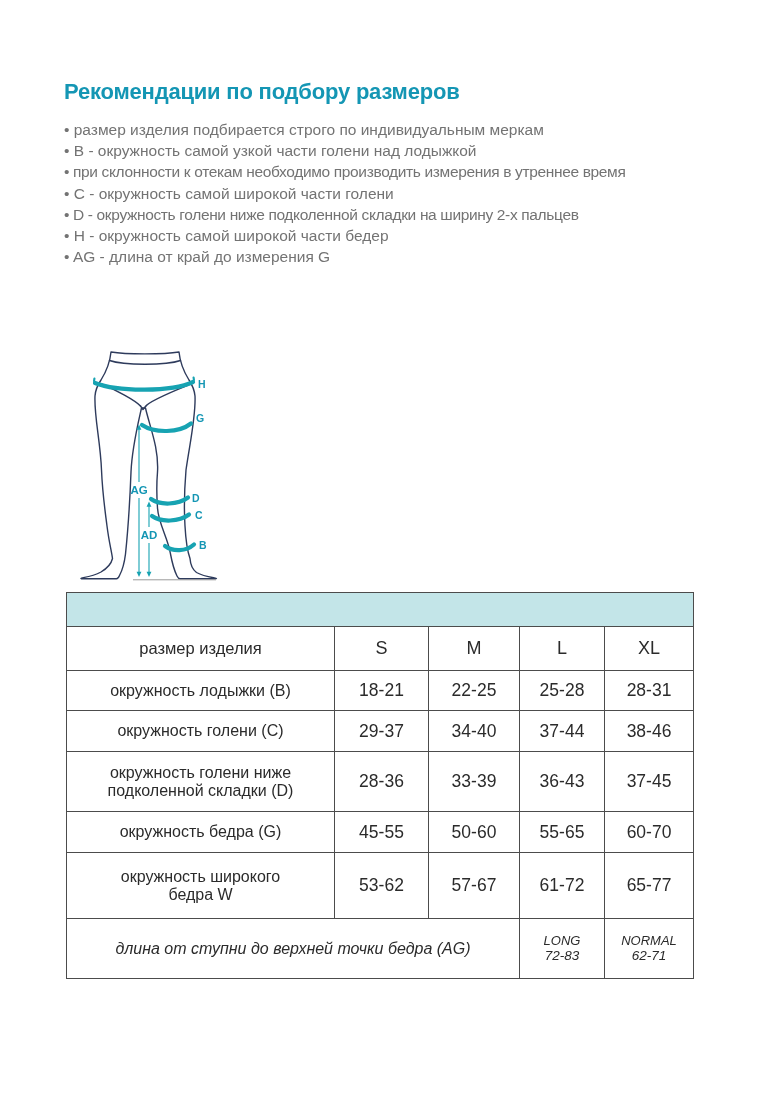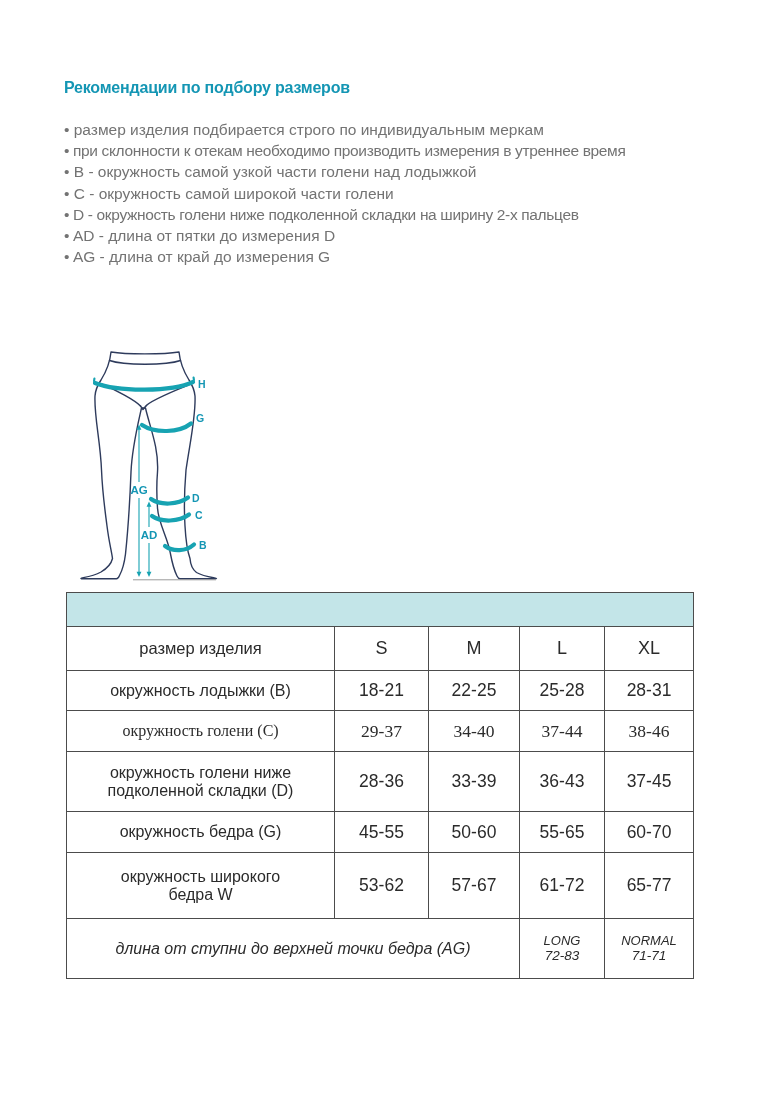--- a/index.html
+++ b/index.html
@@ -9,21 +9,21 @@
     height: 1100px;
     background: #ffffff;
     font-family: "Liberation Sans", sans-serif;
     overflow: hidden;
   }
   .page-title {
     position: absolute;
     left: 64px;
     top: 79px;
     margin: 0;
-    font-size: 16px;
+    font-size: 22px;
     font-weight: bold;
     color: #1496b4;
     letter-spacing: -0.2px;
   }
   .bullets {
     position: absolute;
     left: 64px;
     top: 119px;
     width: 656px;
     font-size: 15.5px;
@@ -61,42 +61,42 @@
     background: #c3e5e8;
     height: 33px;
     padding: 0;
   }
   tr.head-row { height: 44px; }
   tr.head-row td.lbl { font-size: 16.5px; }
   tr.head-row td.size { font-size: 18px; }
   td.lbl { font-size: 16px; white-space: pre-line; }
   td.val { font-size: 17.5px; }
   tr.r0 { height: 40px; }
-  tr.r1 { height: 41px; font-family: Liberation Serif, serif; }
+  tr.r1 { height: 41px; }
   tr.r2 { height: 60px; }
   tr.r3 { height: 41px; }
   tr.r4 { height: 66px; }
   tr.len-row { height: 60px; font-style: italic; }
   td.small { font-size: 13px; line-height: 14.5px; }
   td.small .rng { font-size: 13.5px; }
 </style>
 </head>
 <body>
 
 <div class="page">
 
   <h1 class="page-title">Рекомендации по подбору размеров</h1>
 
   <div class="bullets">
     <div class="bullet">• размер изделия подбирается строго по индивидуальным меркам</div>
+    <div class="bullet">• B - окружность самой узкой части голени над лодыжкой</div>
     <div class="bullet condensed">• при склонности к отекам необходимо производить измерения в утреннее время</div>
-    <div class="bullet">• B - окружность самой узкой части голени над лодыжкой</div>
     <div class="bullet">• C - окружность самой широкой части голени</div>
     <div class="bullet condensed">• D - окружность голени ниже подколенной складки на ширину 2-х пальцев</div>
-    <div class="bullet">• AD - длина от пятки до измерения D</div>
+    <div class="bullet">• H -  окружность самой широкой части бедер</div>
     <div class="bullet">• AG - длина от край до измерения G</div>
   </div>
 
   <svg class="diagram" width="152" height="244" viewBox="0 0 152 244">
 
     <g fill="#ffffff" stroke="#2e3b5c" stroke-width="1.4" stroke-linejoin="round" stroke-linecap="round">
       <path d="
         M33,4
         C48,6.5 86,6.5 101,4
         C102,14 106,24 111,32
@@ -227,20 +227,20 @@
         <td class="val">65-77</td>
       </tr>
       <tr class="len-row">
         <td class="lbl" colspan="3">длина от ступни до верхней точки бедра (AG)</td>
         <td class="small">
           <div>LONG</div>
           <div class="rng">72-83</div>
         </td>
         <td class="small">
           <div>NORMAL</div>
-          <div class="rng">71-71</div>
+          <div class="rng">62-71</div>
         </td>
       </tr>
     </tbody>
       </table>
   </div>
 
 </div>
 
 </body></html>

